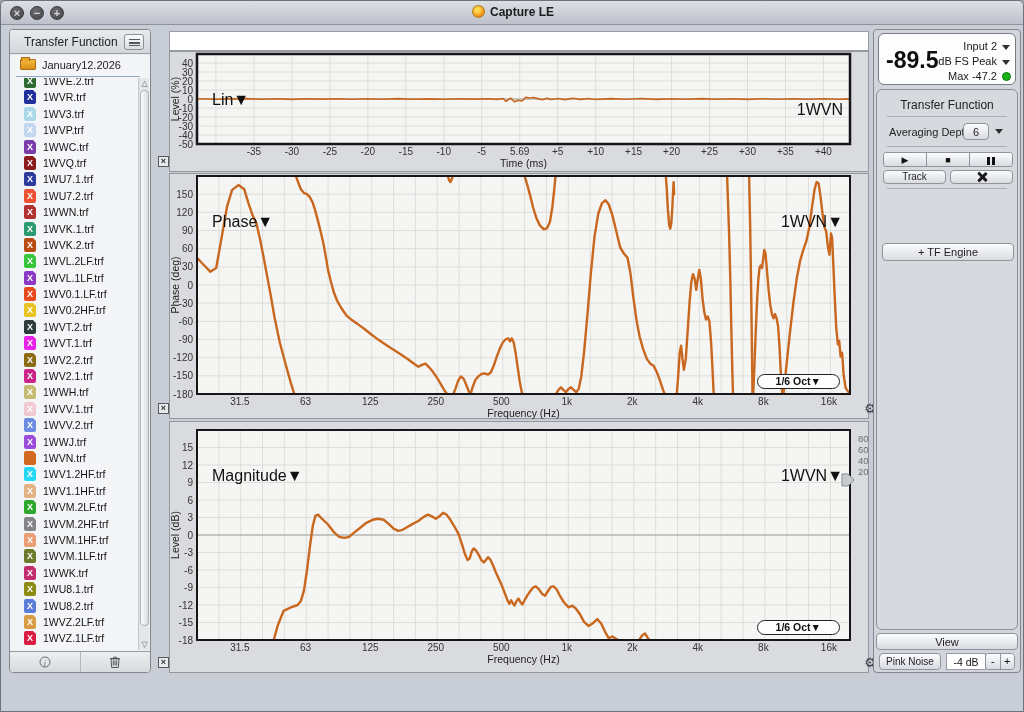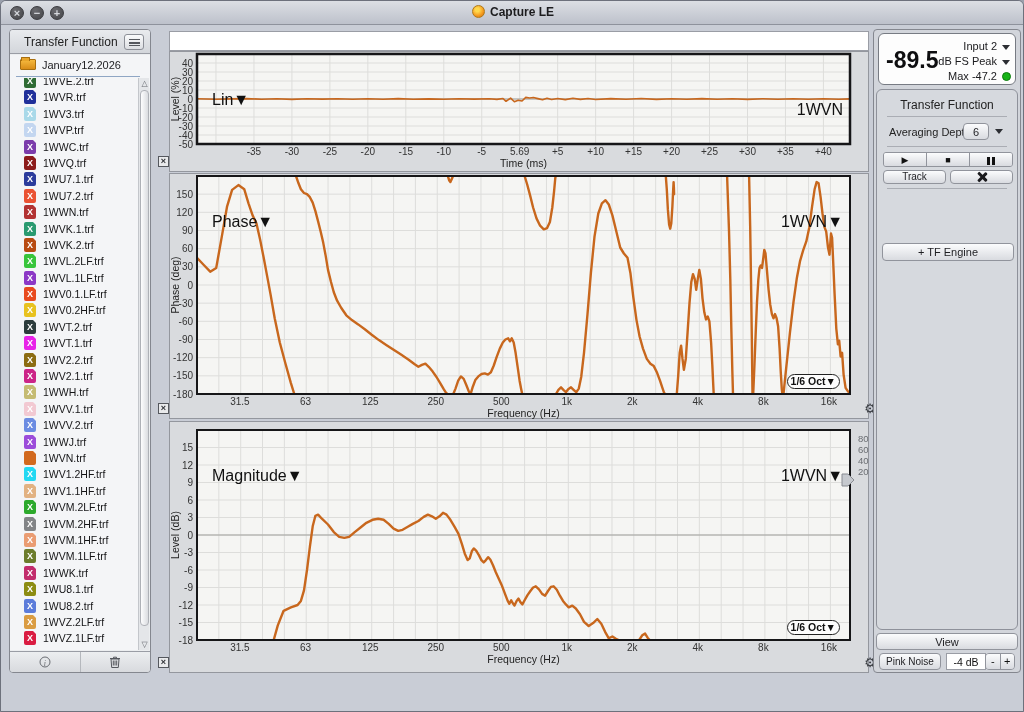--- a/index.html
+++ b/index.html
@@ -36,21 +36,21 @@
   #sb-foot{position:absolute;left:0;bottom:0;width:100%;height:21px;background:linear-gradient(#eceef0,#d8dade);border-top:1px solid #9a9da5;display:flex;}
   .sbfbtn{flex:1;position:relative;border-right:1px solid #b5b8bd;}
   .sbfbtn:last-child{border-right:none;}
   .infoicon{position:absolute;left:50%;top:50%;transform:translate(-50%,-50%);width:11px;height:11px;border:1px solid #6a6d73;border-radius:50%;color:#6a6d73;font-size:8px;line-height:11px;text-align:center;font-style:italic;font-family:"Liberation Serif",serif;}
   
   #chartcol{position:absolute;left:155px;top:28px;width:713px;height:644px;}
   #chartheader{position:absolute;left:13px;top:2px;width:700px;height:20px;background:#fff;border:1px solid #9a9da5;}
   .pane{position:absolute;left:13px;width:700px;background:#d9dbde;border:1px solid #94979e;}
   .pane svg{position:absolute;left:0;top:0;display:block;}
   .chartlabel{position:absolute;font-size:16px;font-weight:normal;color:#111;margin-top:34px;}
-  .badge{position:absolute;font-size:10.5px;font-weight:bold;color:#111;background:#fdfdfd;border:1.5px solid #222;border-radius:8px;padding:0 3px;line-height:13px;}
+  .badge{position:absolute;font-size:10.5px;font-weight:bold;color:#111;background:#fdfdfd;border:1.5px solid #222;border-radius:8px;padding:0 18px;line-height:13px;}
   .closebox{position:absolute;left:-12px;width:11px;height:11px;background:#e9eaec;border:1px solid #55585e;color:#2c2e33;font-size:9px;line-height:9px;text-align:center;font-weight:bold;}
   .gearicon{position:absolute;right:-9px;width:14px;height:14px;font-size:13px;line-height:14px;color:#3a3d42;text-align:center;}
   
   #rpanel{position:absolute;left:872px;top:28px;width:148px;height:644px;background:#d2d5db;border:1px solid #84878f;border-radius:4px;}
   #meterbox{position:absolute;left:4px;top:3px;width:138px;height:52px;background:#fdfdfd;border:1px solid #777b83;border-radius:6px;}
   #peakval{position:absolute;left:7px;top:13px;font-size:23px;font-weight:bold;color:#0e0e10;}
   .mline{position:absolute;right:18px;font-size:11px;color:#1a1a1d;text-align:right;white-space:nowrap;}
   .caret{position:absolute;right:5px;width:0;height:0;border-left:4px solid transparent;border-right:4px solid transparent;border-top:5px solid #2c2e33;}
   #maxdot{position:absolute;right:4px;top:38px;width:9px;height:9px;border-radius:50%;background:#17b317;border:1px solid #0d7a0d;}
   #tfsection{position:absolute;left:2px;top:59px;width:142px;height:541px;border:1px solid #8e919a;border-radius:6px;background:#d6d9de;}

